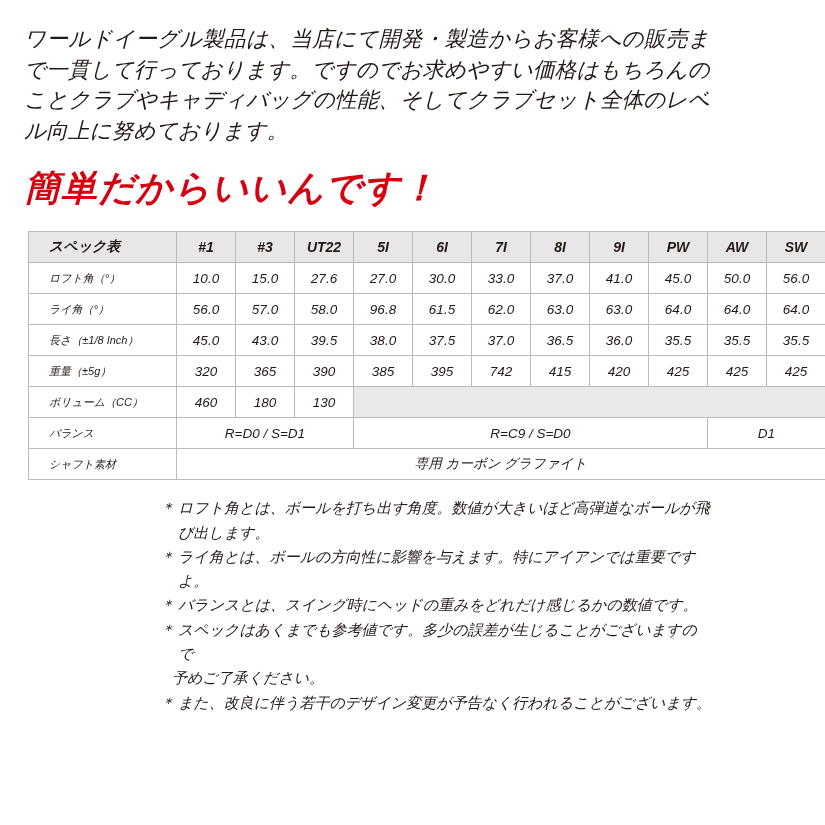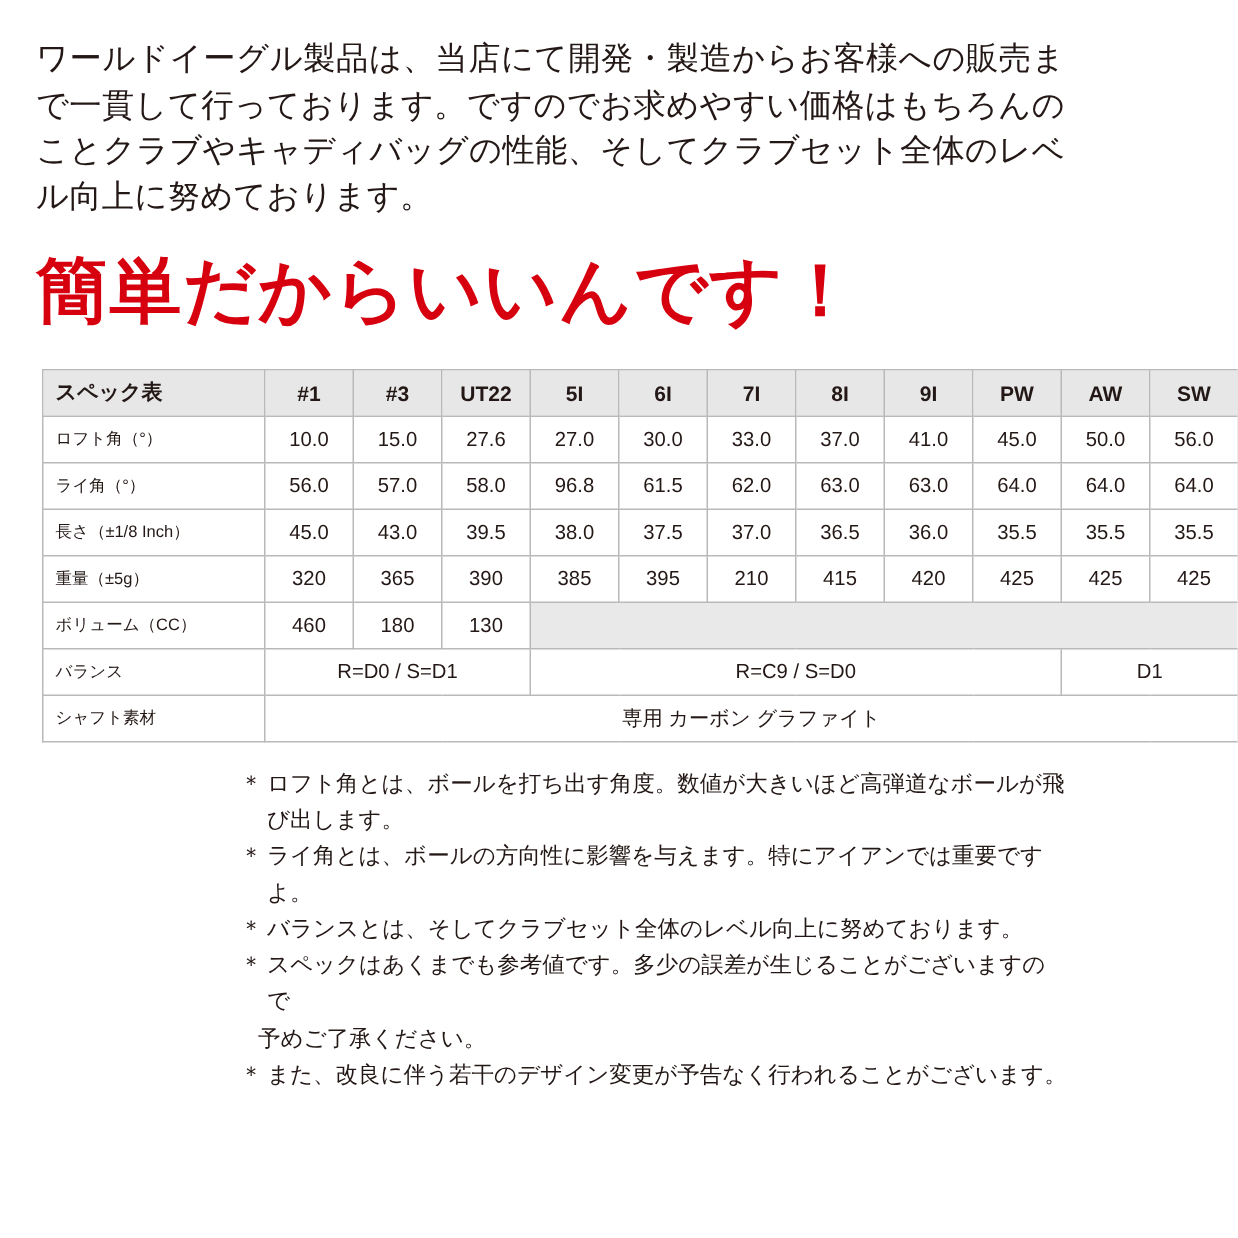--- a/index.html
+++ b/index.html
@@ -13,36 +13,37 @@
     font-family: "Liberation Sans", sans-serif;
     color: #231815;
     overflow: hidden;
   }
   .page {
     width: 732px;
     height: 825px;
     position: relative;
     box-sizing: border-box;
     padding: 18px 20px 0 20px;
+    font-style: italic;
   }
 
   
   .intro {
     font-size: 21.5px;
     line-height: 1.42;
     letter-spacing: 0.2px;
     color: #231815;
     margin: 6px 2px 0 4px;
     text-align: justify;
   }
 
   
   .headline {
     color: #d7000f;
-    font-size: 48px;
+    font-size: 36px;
     font-weight: bold;
     letter-spacing: 1px;
     margin: 20px 0 10px 4px;
     line-height: 1.2;
   }
 
   
   .lead {
     font-size: 20.5px;
     line-height: 1.45;
@@ -82,21 +83,21 @@
     white-space: nowrap;
   }
   table.spec thead th {
     background: #e7e7e7;
     font-weight: bold;
     font-size: 14px;
   }
   table.spec thead th.rowhead,
   table.spec td.rowhead {
     text-align: left;
-    padding-left: 8px;
+    padding-left: 20px;
   }
   table.spec td.rowhead {
     background: #ffffff;
     font-size: 11px;
   }
   table.spec td.empty {
     background: #e9e9e9;
     border: 1px solid #b9b9b9;
   }
   .col-head { width: 148px; }
@@ -217,21 +218,21 @@
 
         </tr>
 
         <tr>
           <td class="rowhead">重量（±5g）</td>
           <td>320</td>
           <td>365</td>
           <td>390</td>
           <td>385</td>
           <td>395</td>
-          <td>210</td>
+          <td>742</td>
           <td>415</td>
           <td>420</td>
           <td>425</td>
           <td>425</td>
           <td>425</td>
 
         </tr>
 
         <tr>
           <td class="rowhead">ボリューム（CC）</td>
@@ -262,21 +263,21 @@
     <div class="note">
       <span class="star">＊</span>
       <span class="note-text">ロフト角とは、ボールを打ち出す角度。数値が大きいほど高弾道なボールが飛び出します。</span>
     </div>
     <div class="note">
       <span class="star">＊</span>
       <span class="note-text">ライ角とは、ボールの方向性に影響を与えます。特にアイアンでは重要ですよ。</span>
     </div>
     <div class="note">
       <span class="star">＊</span>
-      <span class="note-text">バランスとは、そしてクラブセット全体のレベル向上に努めております。</span>
+      <span class="note-text">バランスとは、スイング時にヘッドの重みをどれだけ感じるかの数値です。</span>
     </div>
     <div class="note">
       <span class="star">＊</span>
       <span class="note-text">スペックはあくまでも参考値です。多少の誤差が生じることがございますので</span>
     </div>
     <div class="note-sub">予めご了承ください。</div>
     <div class="note">
       <span class="star">＊</span>
       <span class="note-text">また、改良に伴う若干のデザイン変更が予告なく行われることがございます。</span>
     </div>

